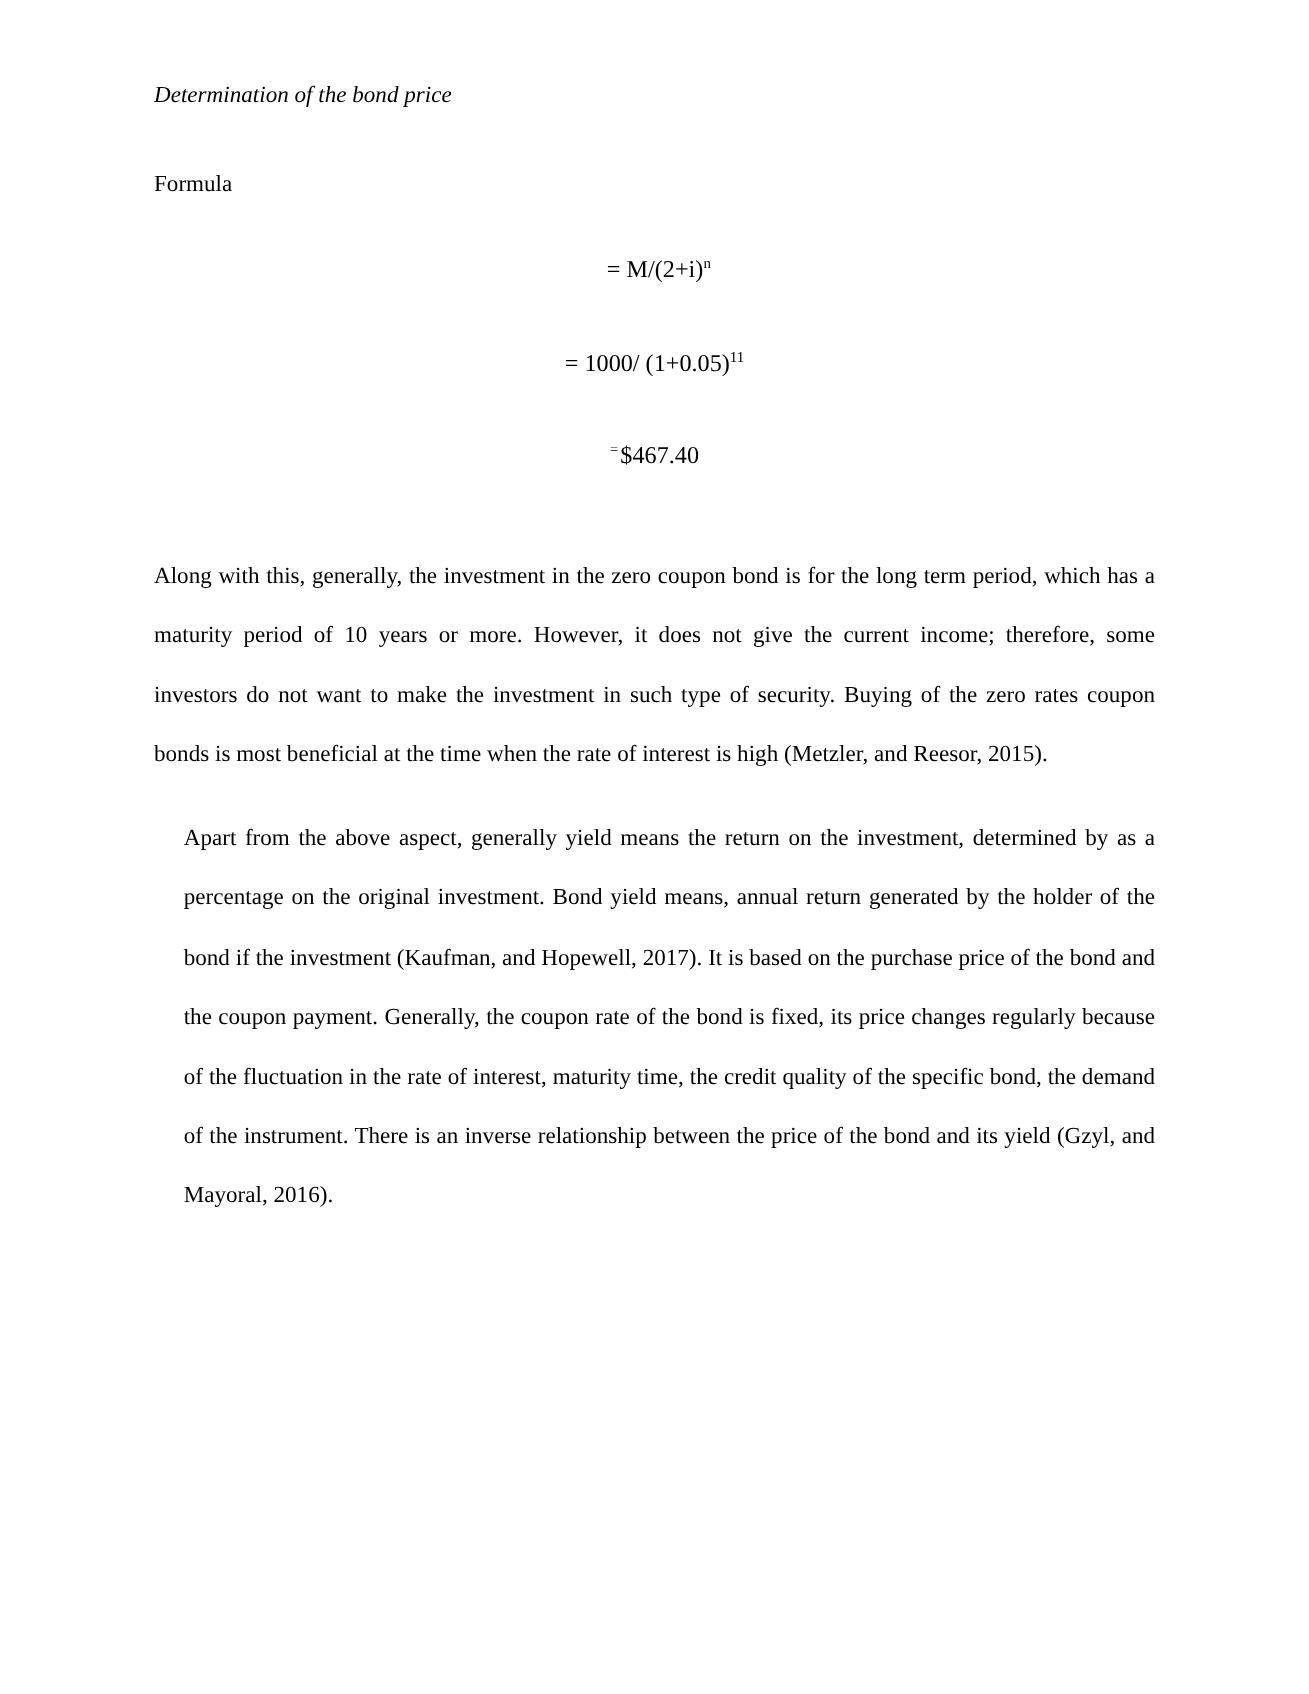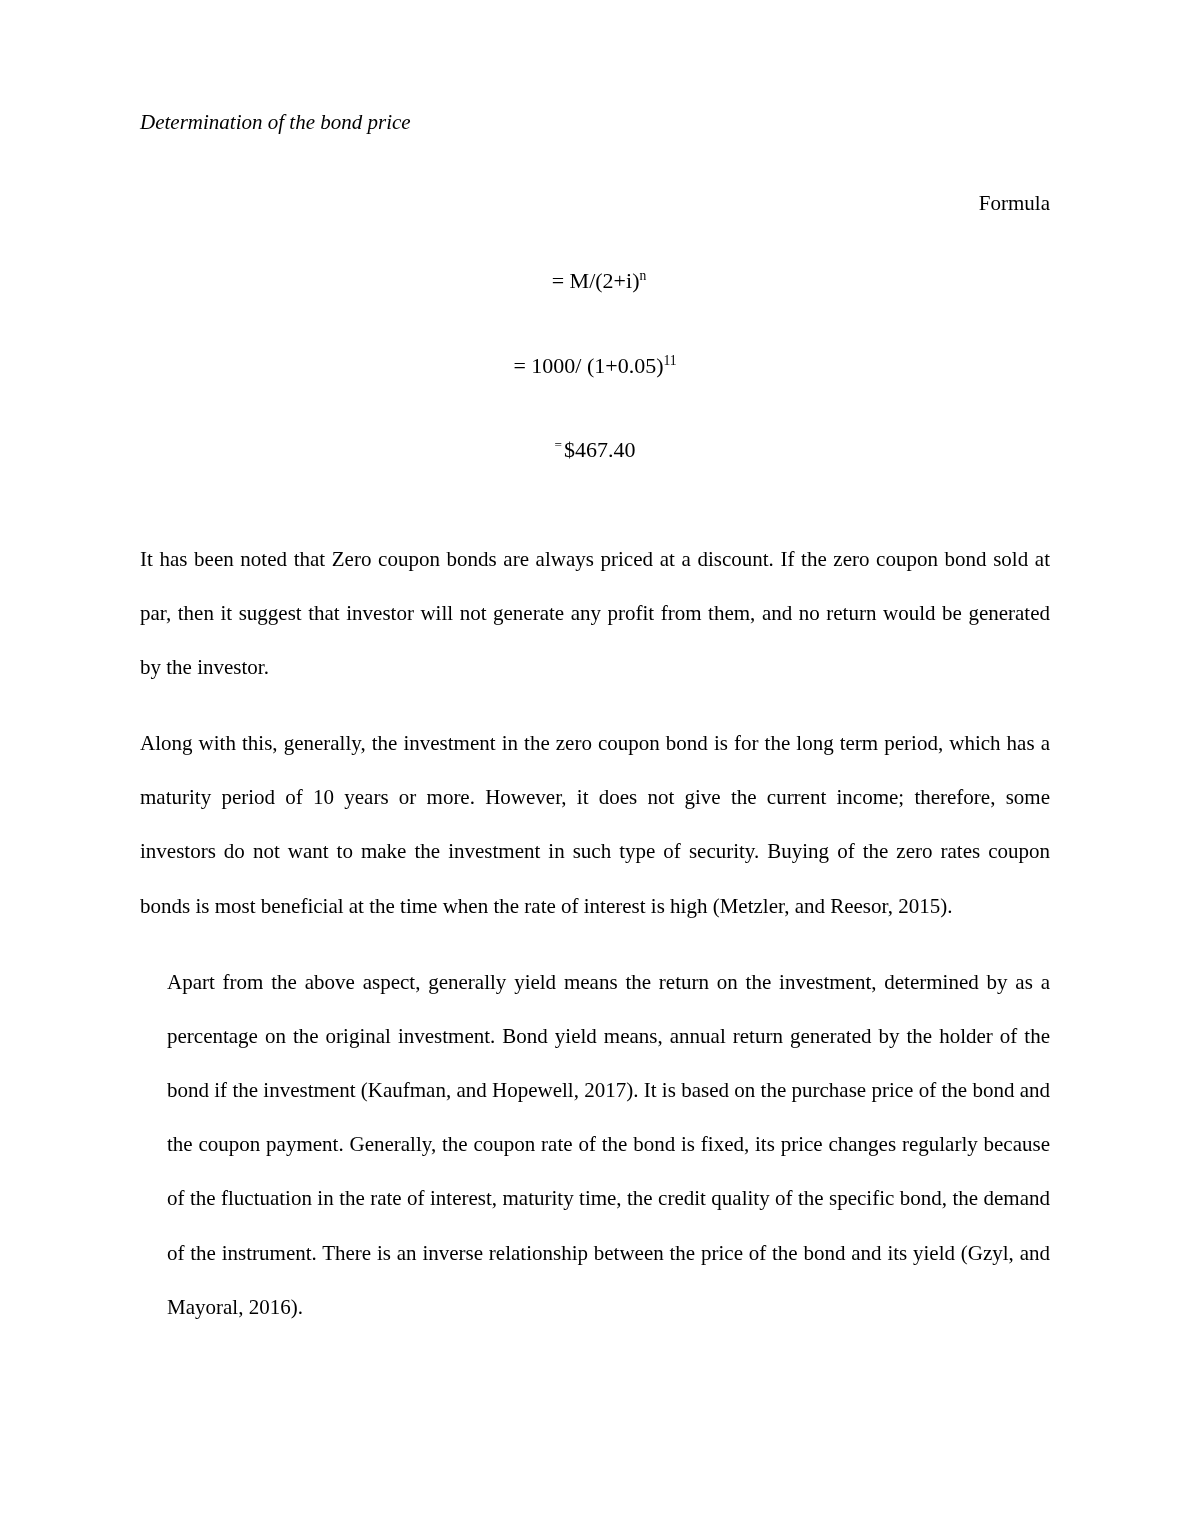--- a/index.html
+++ b/index.html
@@ -10,34 +10,33 @@
   body {
     width: 1190px;
     min-height: 1540px;
     font-family: "Liberation Serif", "DejaVu Serif", serif;
     color: #000000;
   }
   .page {
     width: 1190px;
     min-height: 1540px;
     box-sizing: border-box;
-    padding: 110px 140px 60px 140px;
+    padding: 74px 140px 60px 140px;
     position: relative;
   }
   .doc-heading {
     font-style: italic;
     font-size: 21px;
     line-height: 1.2;
     margin: 0 0 56px 0;
   }
   .label-line {
     font-size: 21px;
     line-height: 1.2;
     margin: 0 0 52px 0;
-    text-align: right;
   }
   .formula {
     text-align: center;
     font-size: 22px;
     line-height: 1.2;
     margin: 0 0 58px 0;
   }
   .formula sup {
     font-size: 0.62em;
     vertical-align: super;
@@ -76,19 +75,18 @@
   <p class="formula formula-2">
     <span>= 1000/ (1+0.05)</span><sup>11</sup>
   </p>
 
   <p class="formula formula-3">
     <span class="eqsmall">=</span><span>$467.40</span>
   </p>
 
   <div class="spacer-after-formula"></div>
 
-  <p class="body-par">It has been noted that Zero coupon bonds are always priced at a discount. If the zero coupon bond sold at par, then it suggest that investor will not generate any profit from them, and no return would be generated by the investor.</p>
 
   <p class="body-par">Along with this, generally, the investment in the zero coupon bond is for the long term period, which has a maturity period of 10 years or more. However, it does not give the current income; therefore, some investors do not want to make the investment in such type of security. Buying of the zero rates coupon bonds is most beneficial at the time when the rate of interest is high (Metzler, and Reesor, 2015).</p>
 
   <p class="body-par">Apart from the above aspect, generally yield means the return on the investment, determined by as a percentage on the original investment. Bond yield means, annual return generated by the holder of the bond if the investment (Kaufman, and Hopewell, 2017). It is based on the purchase price of the bond and the coupon payment. Generally, the coupon rate of the bond is fixed, its price changes regularly because of the fluctuation in the rate of interest, maturity time, the credit quality of the specific bond, the demand of the instrument. There is an inverse relationship between the price of the bond and its yield (Gzyl, and Mayoral, 2016).</p>
 
 </div>
 
 </body></html>

